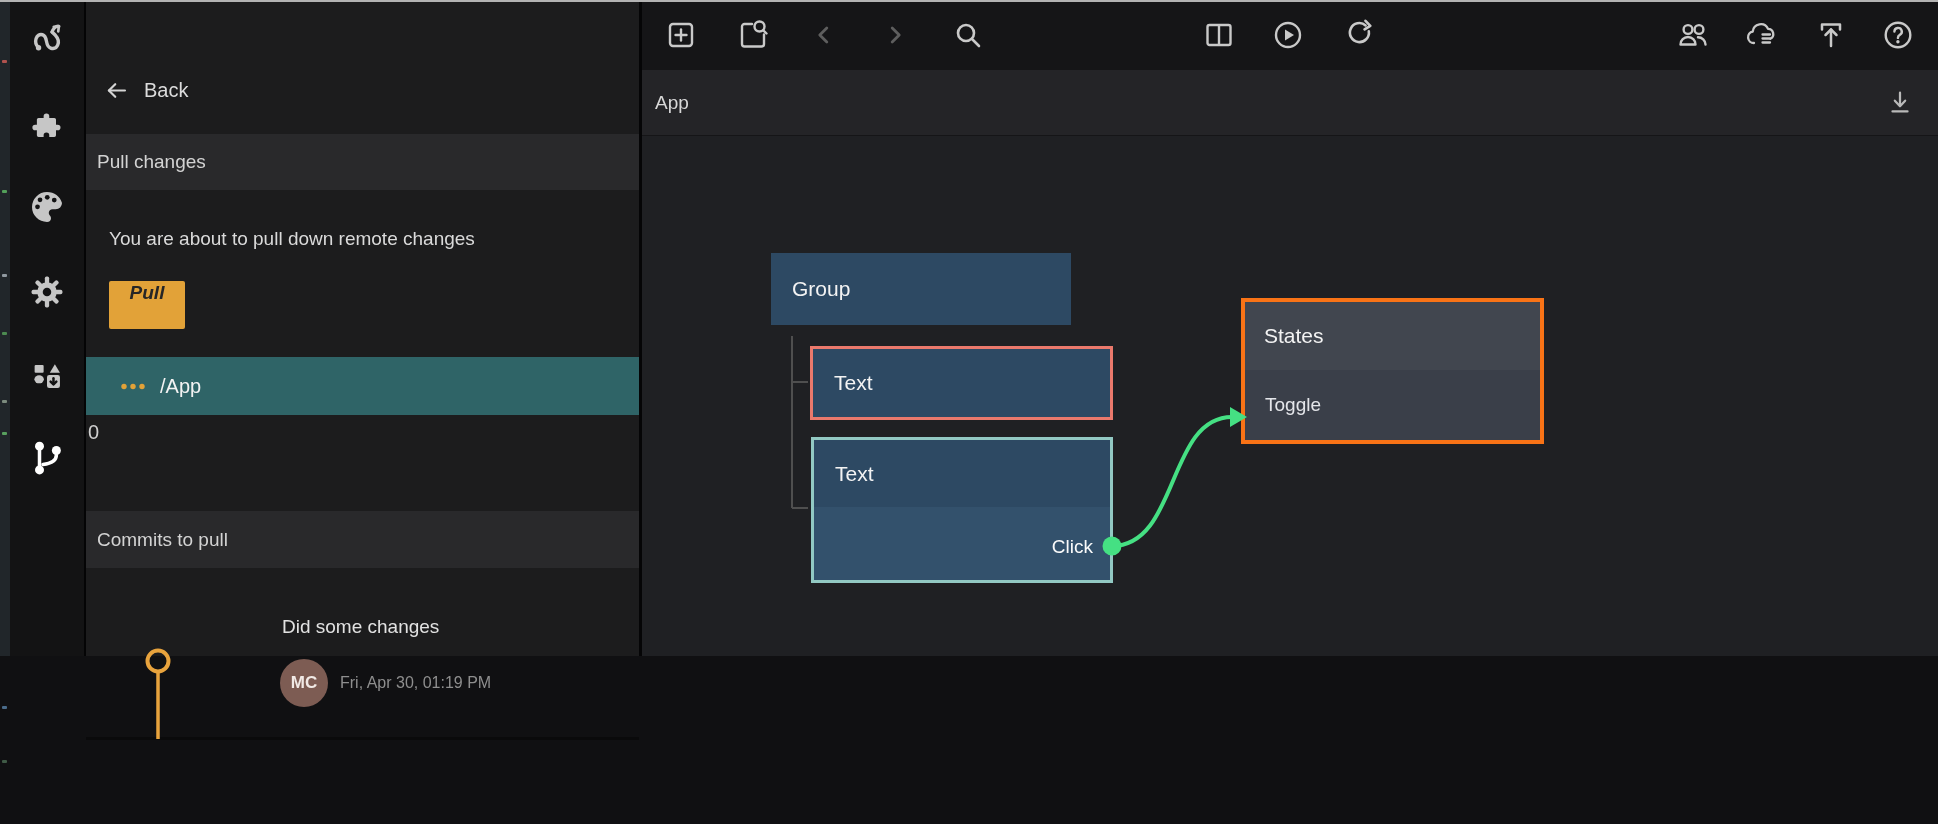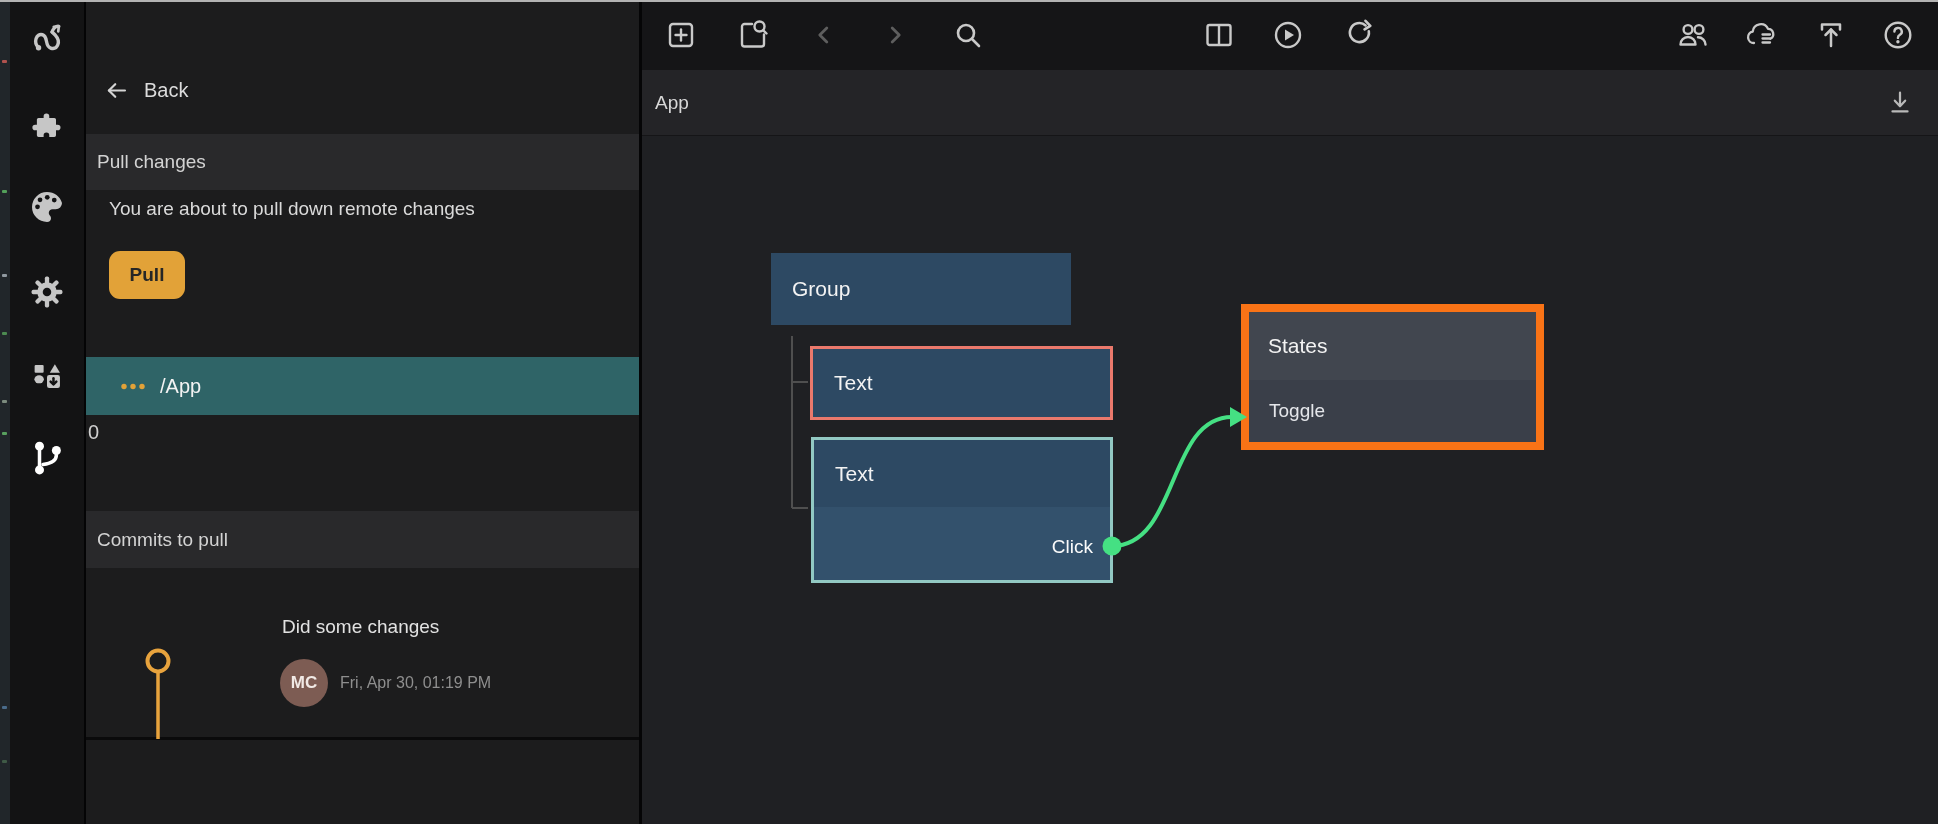--- a/index.html
+++ b/index.html
@@ -4,46 +4,46 @@
 <style>
   * { box-sizing: border-box; }
   html,body { margin:0; padding:0; }
   body {
     width:1938px; height:824px; overflow:hidden;
     background:#101012;
     font-family:"Liberation Sans","DejaVu Sans",sans-serif;
     -webkit-font-smoothing:antialiased;
   }
   .top-edge { position:absolute; top:0; left:0; width:1938px; height:2px; background:#b3b3b3; z-index:50; }
-  .app { position:relative; width:1938px; height:824px; display:flex; }
+  .app { position:relative; width:1938px; height:656px; display:flex; }
 
   
   .ministrip { width:10px; background:#21262a; position:relative; flex:none; }
   .tick { position:absolute; left:2px; width:5px; height:3px; border-radius:1px; }
 
   
   .activity-bar { width:76px; flex:none; background:#131314; border-right:2px solid #040405; position:relative; }
   .act-btn { position:absolute; left:50%; transform:translateX(-50%); width:44px; height:44px;
              display:flex; align-items:center; justify-content:center; color:#c6c6c6; cursor:pointer; }
   .act-btn.active { color:#ffffff; }
 
   
   .panel { width:556px; flex:none; background:#1c1c1d; border-right:3px solid #050506; position:relative; color:#dedede; }
   .back-row { margin-top:74px; height:32px; display:flex; align-items:center; gap:14px; padding-left:17px; color:#d9d9d9; cursor:pointer; }
   .back-row .lbl { font-size:20px; color:#dcdcdc; }
   .band { height:56px; background:#29292b; display:flex; align-items:center; padding-left:11px;
           font-size:19px; color:#d3d3d3; }
   .band.b-pull { margin-top:28px; }
   .band.b-changed { height:52px; }
   .band.b-commits { margin-top:67px; height:57px; }
-  .pull-body { height:157px; padding:6px 0 0 23px; }
+  .pull-body { height:157px; padding:36px 0 0 23px; }
   .pull-msg { font-size:19px; line-height:26px; color:#dadada; }
-  .pull-btn { margin-top:29px; width:76px; height:48px; background:#e2a238; border:none; border-radius:11px;
+  .pull-btn { margin-top:29px; width:76px; height:48px; background:#e2a238; border:none; border-radius:2px;
               font-family:inherit; font-size:19px; font-weight:700; color:#262626; cursor:pointer;
-              display:flex; align-items:center; justify-content:center; }
+              display:flex; justify-content:center;font-style:italic; }
   .comp-row { margin-top:10px; height:58px; background:#2f6467; display:flex; align-items:center;
               padding-left:34px; gap:13px; font-size:20px; color:#f3f3f3; cursor:pointer; }
   .stray { margin-top:5px; height:24px; padding-left:2px; font-size:20px; line-height:24px; color:#cfcfcf; }
   .commit-area { position:relative; height:169px; }
   .commit-graph { position:absolute; left:53px; top:80px; }
   .commit-msg { position:absolute; left:196px; top:48px; font-size:19px; color:#e2e2e2; }
   .avatar { position:absolute; left:194px; top:91px; width:48px; height:48px; border-radius:50%;
             background:#7d5c53; display:flex; align-items:center; justify-content:center;
             font-size:17px; font-weight:700; color:#f1e9e5; }
   .timestamp { position:absolute; left:254px; top:103px; font-size:16px; line-height:24px; color:#8e8e8e; }
@@ -65,21 +65,21 @@
   .wires { position:absolute; left:0; top:0; pointer-events:none; z-index:5; }
 
   .node { position:absolute; background:#2d4963; color:#f3f3f3; }
   .node .title { font-size:21px; padding-left:21px; }
   .n-group { left:129px; top:117px; width:300px; height:72px; display:flex; align-items:center; }
   .n-text1 { left:168px; top:210px; width:303px; height:74px; border:3px solid #ea796c; display:flex; align-items:center; }
   .n-text2 { left:169px; top:301px; width:302px; height:146px; border:3px solid #92c9c3; display:flex; flex-direction:column; }
   .n-text2 .sec-top { height:67px; display:flex; align-items:center; }
   .n-text2 .sec-bottom { flex:1; background:#33516c; position:relative; }
   .port-label { position:absolute; right:17px; bottom:22px; font-size:19px; color:#fafafa; }
-  .n-states { left:599px; top:168px; width:303px; height:146px; border:8px solid #f97316; background:none;
+  .n-states { left:599px; top:162px; width:303px; height:146px; border:4px solid #f97316; background:none;
               display:flex; flex-direction:column; }
   .n-states .sec-top { height:68px; background:#41464f; display:flex; align-items:center; }
   .n-states .sec-top .title { padding-left:19px; }
   .n-states .sec-bottom { flex:1; background:#3a3f49; display:flex; align-items:center; padding-left:20px;
                           font-size:19px; color:#e4e6ea; }
   svg { display:block; }
 </style>
 </head>
 <body>
 

